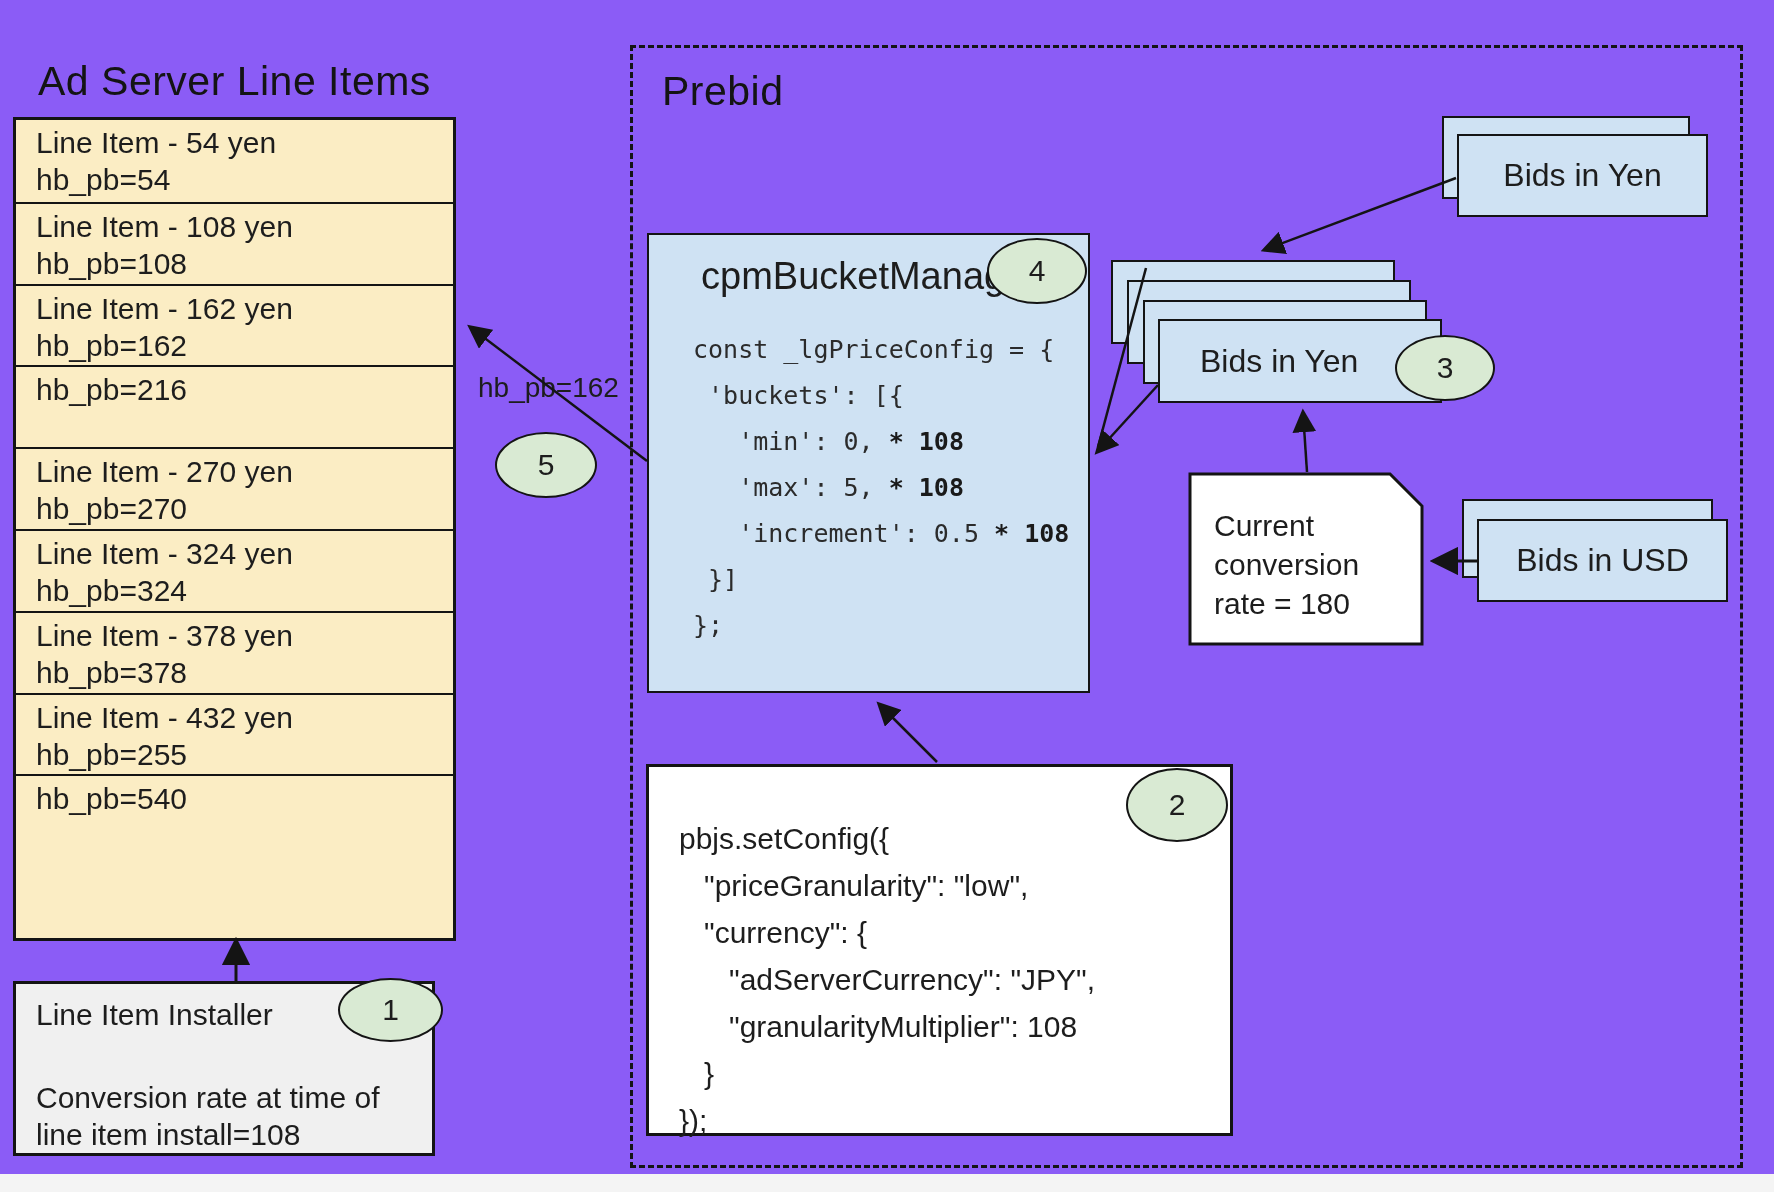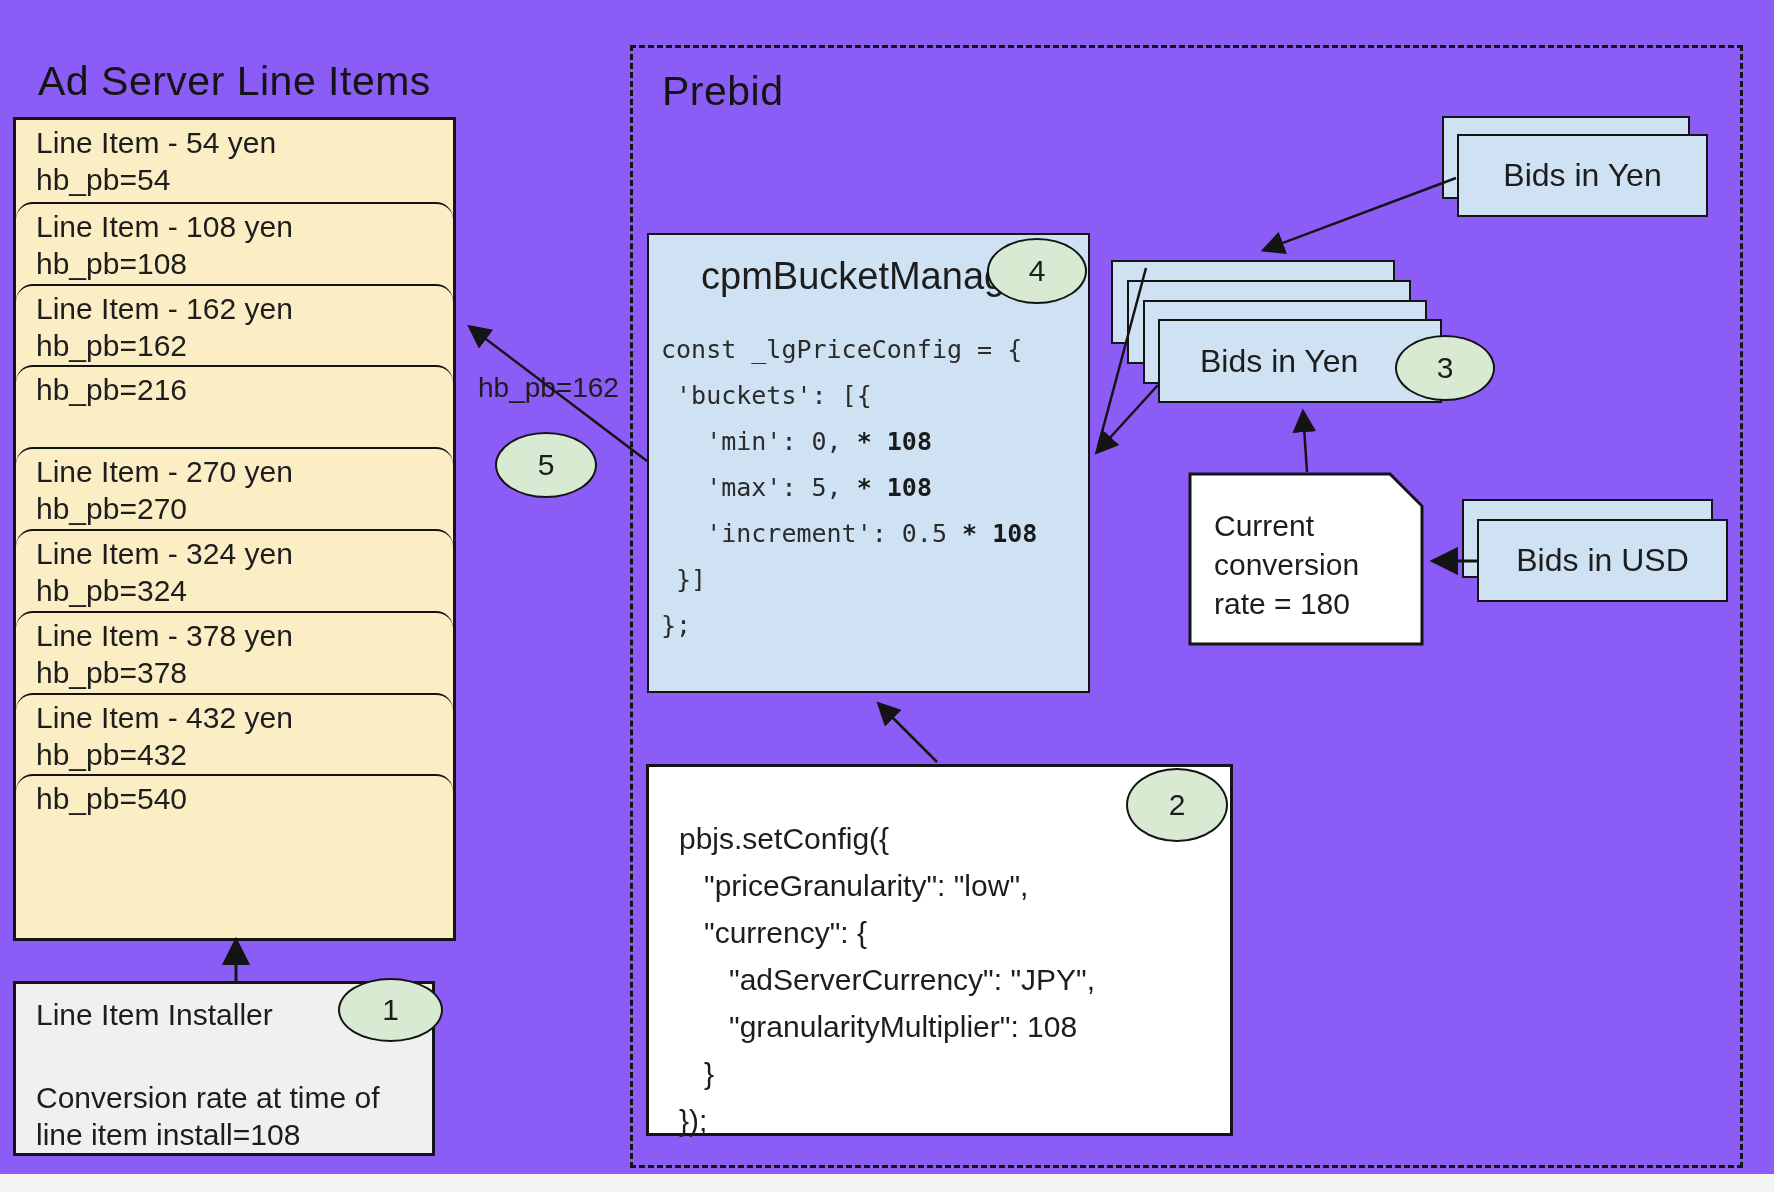--- a/index.html
+++ b/index.html
@@ -6,36 +6,36 @@
   .canvas{position:relative;width:1774px;height:1192px;background:#8b5cf6;overflow:hidden;
           font-family:"Liberation Sans",sans-serif;color:#1d1d1d;}
   .abs{position:absolute;box-sizing:border-box;}
 
   .big-title{font-size:41px;letter-spacing:0.5px;color:#141414;}
 
   
   .li-table{left:13px;top:117px;width:443px;height:824px;border:3px solid #141414;
             background:#fbedc4;display:flex;flex-direction:column;z-index:5;}
   .li-row{height:81.8px;box-sizing:border-box;padding:4px 0 0 20px;font-size:30px;line-height:37px;}
-  .li-row + .li-row{border-top:2.5px solid #141414;border-radius:17px;}
+  .li-row + .li-row{border-top:2.5px solid #141414;}
 
   
   .installer{left:13px;top:981px;width:422px;height:175px;background:#f0f0f0;
              border:3px solid #141414;padding:12px 20px;font-size:30px;line-height:37px;z-index:5;}
   .installer .note{margin-top:46px;width:385px;}
 
   
   .prebid-box{left:630px;top:45px;width:1113px;height:1123px;border:3px dashed #141414;z-index:1;}
   .prebid-title{left:662px;top:68px;}
 
   
   .cpm-box{left:647px;top:233px;width:443px;height:460px;background:#cfe2f3;
            border:2.5px solid #141414;z-index:5;}
   .cpm-label{left:52px;top:20px;position:absolute;font-size:38px;}
-  .cpm-code{position:absolute;left:12px;top:92px;font-family:"DejaVu Sans Mono",monospace;
+  .cpm-code{position:absolute;left:44px;top:92px;font-family:"DejaVu Sans Mono",monospace;
             font-size:25px;line-height:46px;color:#2b2b2b;}
   .cpm-code .code-line{white-space:pre;}
   .cpm-code b{font-weight:bold;color:#1a1a1a;}
 
   
   .pbjs-box{left:646px;top:764px;width:587px;height:372px;background:#ffffff;
             border:3px solid #141414;z-index:5;}
   .pbjs-code{position:absolute;left:30px;top:48px;font-size:30px;line-height:47px;color:#1d1d1d;}
   .pbjs-code .code-line{white-space:pre;}
 
@@ -98,21 +98,21 @@
         <div>hb_pb=324</div>
       </div>
 
       <div class="li-row">
         <div>Line Item - 378 yen</div>
         <div>hb_pb=378</div>
       </div>
 
       <div class="li-row">
         <div>Line Item - 432 yen</div>
-        <div>hb_pb=432</div>
+        <div>hb_pb=255</div>
       </div>
 
 
       <div class="li-row">
         <div>hb_pb=540</div>
       </div>
     </div>
 
   <div class="abs installer">
     <div>Line Item Installer</div>

